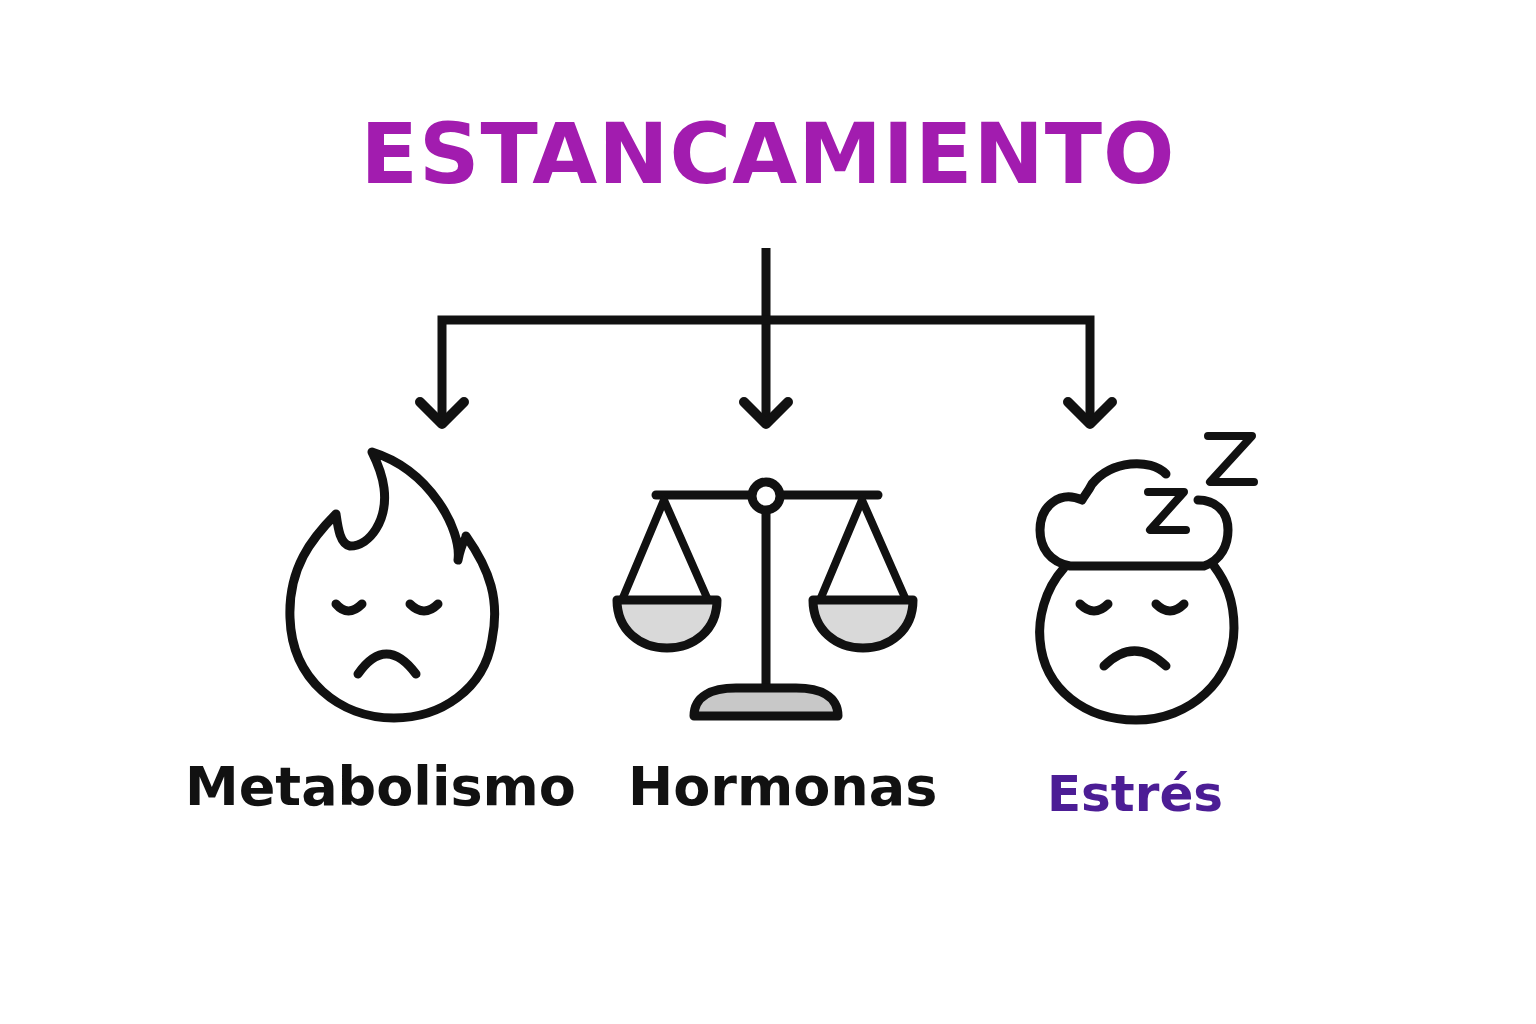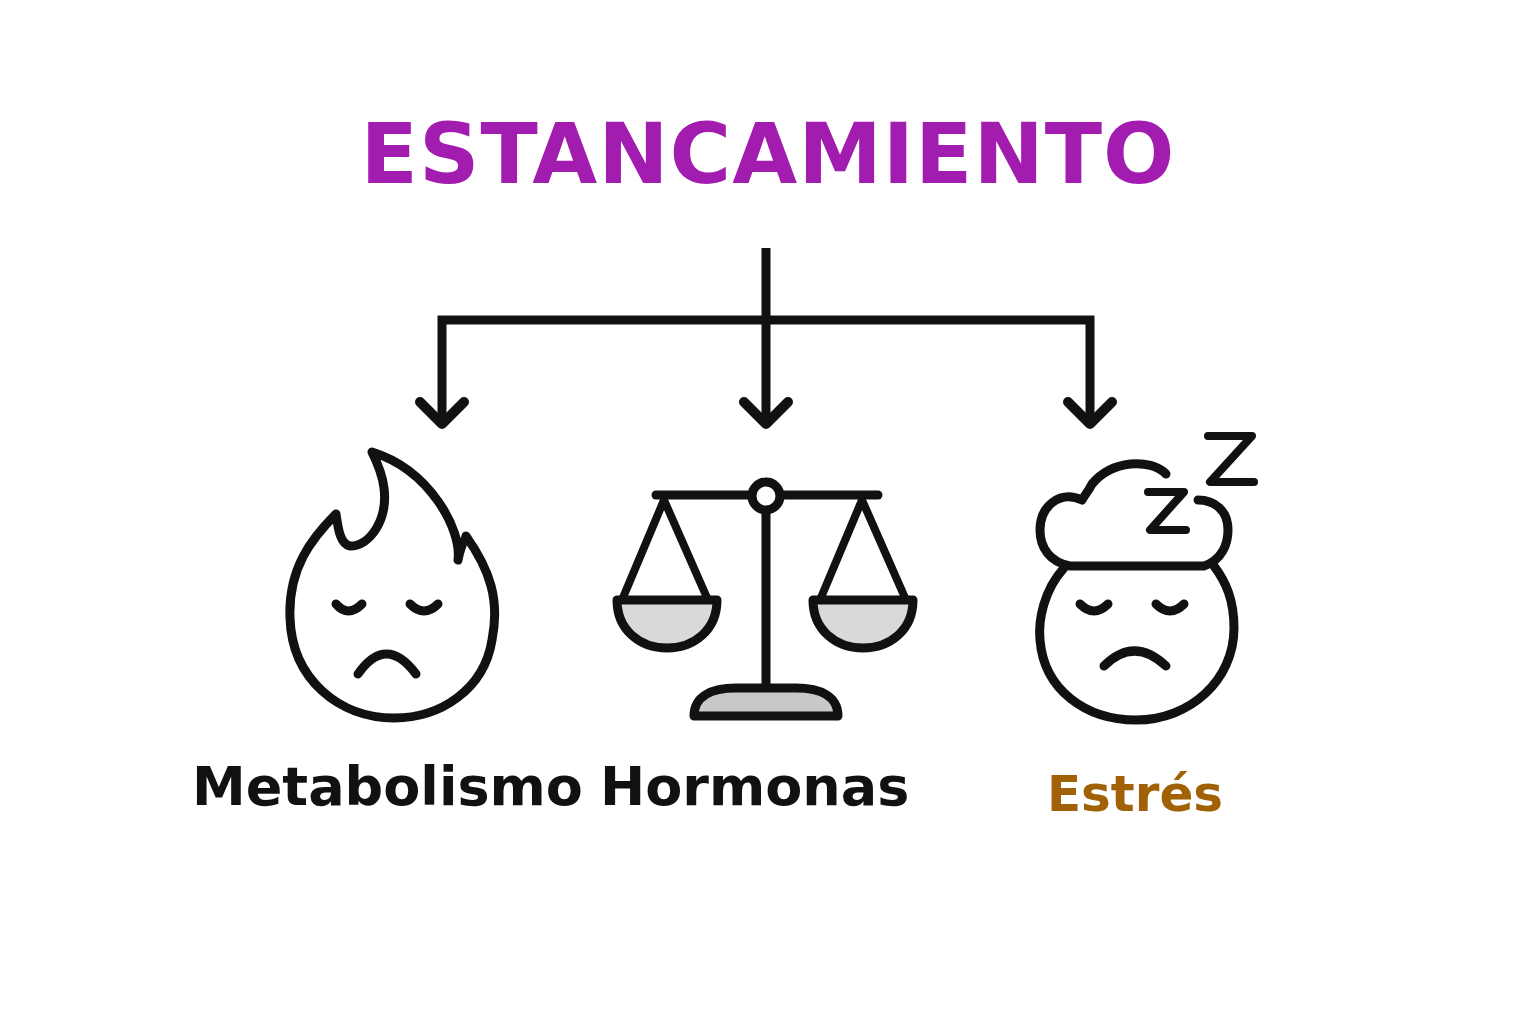--- a/index.html
+++ b/index.html
@@ -1,20 +1,20 @@
 <!DOCTYPE html>
 <html><head>
   <meta charset="utf-8">
   <style>
     html, body { margin: 0; padding: 0; background: #ffffff; }
     body { width: 1536px; height: 1024px; position: relative; overflow: hidden; font-family: "DejaVu Sans", "Liberation Sans", sans-serif; color: #111111; }
     .title { position: absolute; left: 0; width: 1536px; top: 112px; text-align: center; font-family: "DejaVu Sans", sans-serif; font-weight: bold; font-size: 84px; letter-spacing: 1px; color: #a21caf; line-height: 1; }
     svg.canvas { position: absolute; left: 0; top: 0; }
     .label { position: absolute; font-family: "DejaVu Sans", sans-serif; font-weight: bold; font-size: 54px; color: #111111; line-height: 1; white-space: nowrap; }
-    .label-stack { position: absolute; font-family: "DejaVu Sans", sans-serif; font-weight: bold; font-size: 50px; color: #a16207; line-height: 1.45; text-align: center; }
+    .label-stack { position: absolute; font-family: "DejaVu Sans", sans-serif; font-weight: bold; font-size: 50px; color: #4c1d95; line-height: 1.45; text-align: center; }
   </style>
 </head>
 <body>
 
 <div class="title">ESTANCAMIENTO</div>
 
 <svg class="canvas" width="1536" height="1024" viewBox="0 0 1536 1024">
 
   <g stroke="#111111" stroke-width="9" fill="none" stroke-linecap="butt">
     <line x1="766" y1="248" x2="766" y2="420"></line>
@@ -53,17 +53,17 @@
     <path d="M1080,604 Q1094,618 1108,604"></path>
     <path d="M1156,604 Q1170,618 1184,604"></path>
     <path d="M1104,666 Q1134,636 1166,666"></path>
   </g>
   <g stroke="#111111" stroke-width="8" fill="none" stroke-linecap="round" stroke-linejoin="round">
     <polyline points="1148,492 1184,492 1150,530 1186,530"></polyline>
     <polyline points="1208,436 1252,436 1210,482 1254,482"></polyline>
   </g>
 </svg>
 
-<div class="label" style="left:192px; top:760px;">Metabolismo</div>
-<div class="label" style="left:600px; top:760px;">Hormonas</div>
+<div class="label" style="left:185px; top:760px;">Metabolismo</div>
+<div class="label" style="left:628px; top:760px;">Hormonas</div>
 <div class="label-stack" style="left:1030px; top:758px; width:210px;">
   <div>Estrés</div>
 </div>
 
 </body></html>

